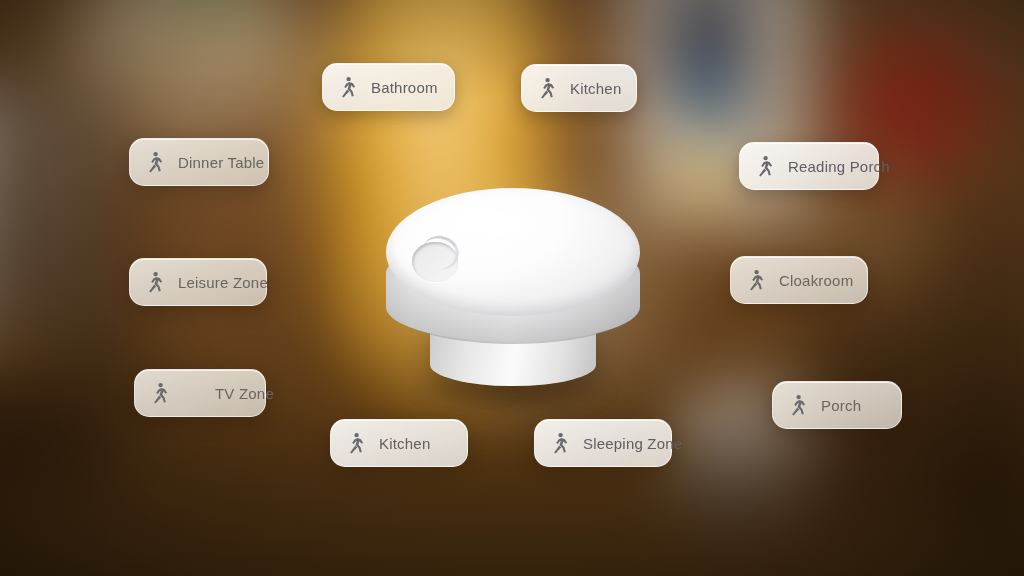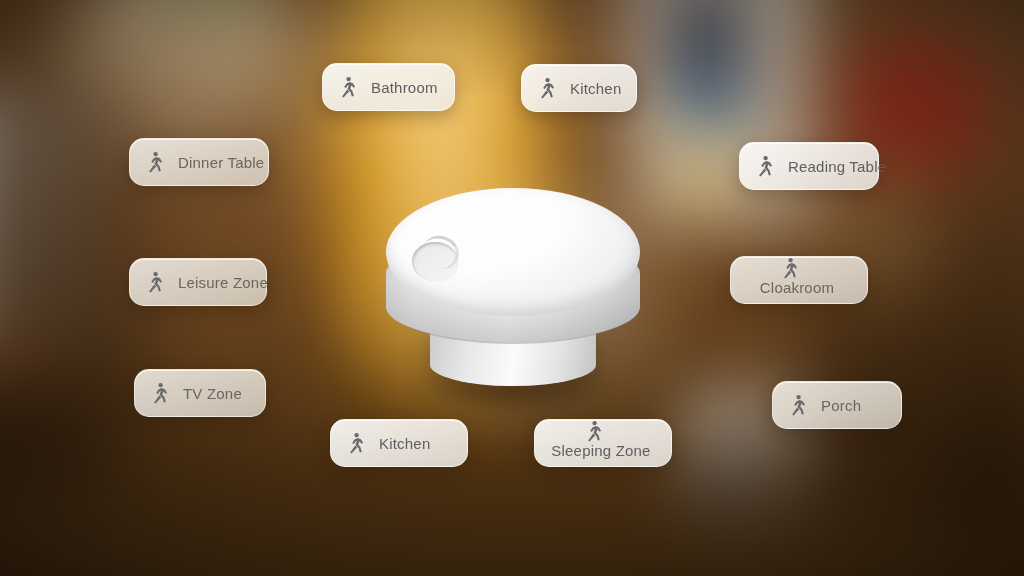--- a/index.html
+++ b/index.html
@@ -373,43 +373,43 @@
         <span class="pill-label">Dinner Table</span>
       </div>
       <div class="pill" style="left: 739px; top: 142px; width: 140px;">
         <span class="walk-icon">
           <svg viewBox="0 0 18 22" width="18" height="22" aria-hidden="true">
             <circle cx="9.6" cy="3.1" r="2.2" fill="#6a6a6e"></circle>
             <path d="M10.6 6.0 L7.4 7.6 L5.2 11.0 L6.9 12.1 L8.6 9.6 L9.9 9.0 L8.5 13.0 L11.6 16.2 L12.8 20.6 L14.8 20.1 L13.5 15.2 L11.3 12.6 L12.5 9.2 L14.2 11.6 L16.2 10.9 L13.9 7.3 Z" fill="#6a6a6e"></path>
             <path d="M8.2 13.4 L5.0 18.0 L3.1 20.4 L4.7 21.6 L7.0 18.8 L10.2 15.4 Z" fill="#6a6a6e"></path>
           </svg>
         </span>
-        <span class="pill-label">Reading Table</span>
+        <span class="pill-label">Reading Porch</span>
       </div>
       <div class="pill dim" style="left: 129px; top: 258px; width: 138px; text-align: center;">
         <span class="walk-icon">
           <svg viewBox="0 0 18 22" width="18" height="22" aria-hidden="true">
             <circle cx="9.6" cy="3.1" r="2.2" fill="#6a6a6e"></circle>
             <path d="M10.6 6.0 L7.4 7.6 L5.2 11.0 L6.9 12.1 L8.6 9.6 L9.9 9.0 L8.5 13.0 L11.6 16.2 L12.8 20.6 L14.8 20.1 L13.5 15.2 L11.3 12.6 L12.5 9.2 L14.2 11.6 L16.2 10.9 L13.9 7.3 Z" fill="#6a6a6e"></path>
             <path d="M8.2 13.4 L5.0 18.0 L3.1 20.4 L4.7 21.6 L7.0 18.8 L10.2 15.4 Z" fill="#6a6a6e"></path>
           </svg>
         </span>
         <span class="pill-label">Leisure Zone</span>
       </div>
-      <div class="pill dim" style="left: 730px; top: 256px; width: 138px; flex-direction: column;">
+      <div class="pill dim" style="left: 730px; top: 256px; width: 138px;">
         <span class="walk-icon">
           <svg viewBox="0 0 18 22" width="18" height="22" aria-hidden="true">
             <circle cx="9.6" cy="3.1" r="2.2" fill="#6a6a6e"></circle>
             <path d="M10.6 6.0 L7.4 7.6 L5.2 11.0 L6.9 12.1 L8.6 9.6 L9.9 9.0 L8.5 13.0 L11.6 16.2 L12.8 20.6 L14.8 20.1 L13.5 15.2 L11.3 12.6 L12.5 9.2 L14.2 11.6 L16.2 10.9 L13.9 7.3 Z" fill="#6a6a6e"></path>
             <path d="M8.2 13.4 L5.0 18.0 L3.1 20.4 L4.7 21.6 L7.0 18.8 L10.2 15.4 Z" fill="#6a6a6e"></path>
           </svg>
         </span>
         <span class="pill-label">Cloakroom</span>
       </div>
-      <div class="pill dim" style="left: 134px; top: 369px; width: 132px;">
+      <div class="pill dim" style="left: 134px; top: 369px; width: 132px; gap: 32px;">
         <span class="walk-icon">
           <svg viewBox="0 0 18 22" width="18" height="22" aria-hidden="true">
             <circle cx="9.6" cy="3.1" r="2.2" fill="#6a6a6e"></circle>
             <path d="M10.6 6.0 L7.4 7.6 L5.2 11.0 L6.9 12.1 L8.6 9.6 L9.9 9.0 L8.5 13.0 L11.6 16.2 L12.8 20.6 L14.8 20.1 L13.5 15.2 L11.3 12.6 L12.5 9.2 L14.2 11.6 L16.2 10.9 L13.9 7.3 Z" fill="#6a6a6e"></path>
             <path d="M8.2 13.4 L5.0 18.0 L3.1 20.4 L4.7 21.6 L7.0 18.8 L10.2 15.4 Z" fill="#6a6a6e"></path>
           </svg>
         </span>
         <span class="pill-label">TV Zone</span>
       </div>
       <div class="pill dim" style="left: 748px; top: 381px; width: 130px; margin-left: 24px;">
@@ -425,21 +425,21 @@
       <div class="pill" style="left: 330px; top: 419px; width: 138px;">
         <span class="walk-icon">
           <svg viewBox="0 0 18 22" width="18" height="22" aria-hidden="true">
             <circle cx="9.6" cy="3.1" r="2.2" fill="#6a6a6e"></circle>
             <path d="M10.6 6.0 L7.4 7.6 L5.2 11.0 L6.9 12.1 L8.6 9.6 L9.9 9.0 L8.5 13.0 L11.6 16.2 L12.8 20.6 L14.8 20.1 L13.5 15.2 L11.3 12.6 L12.5 9.2 L14.2 11.6 L16.2 10.9 L13.9 7.3 Z" fill="#6a6a6e"></path>
             <path d="M8.2 13.4 L5.0 18.0 L3.1 20.4 L4.7 21.6 L7.0 18.8 L10.2 15.4 Z" fill="#6a6a6e"></path>
           </svg>
         </span>
         <span class="pill-label">Kitchen</span>
       </div>
-      <div class="pill" style="left: 534px; top: 419px; width: 138px; flex-direction: column;">
+      <div class="pill" style="left: 534px; top: 419px; width: 138px;">
         <span class="walk-icon">
           <svg viewBox="0 0 18 22" width="18" height="22" aria-hidden="true">
             <circle cx="9.6" cy="3.1" r="2.2" fill="#6a6a6e"></circle>
             <path d="M10.6 6.0 L7.4 7.6 L5.2 11.0 L6.9 12.1 L8.6 9.6 L9.9 9.0 L8.5 13.0 L11.6 16.2 L12.8 20.6 L14.8 20.1 L13.5 15.2 L11.3 12.6 L12.5 9.2 L14.2 11.6 L16.2 10.9 L13.9 7.3 Z" fill="#6a6a6e"></path>
             <path d="M8.2 13.4 L5.0 18.0 L3.1 20.4 L4.7 21.6 L7.0 18.8 L10.2 15.4 Z" fill="#6a6a6e"></path>
           </svg>
         </span>
         <span class="pill-label">Sleeping Zone</span>
       </div>
     </div>

